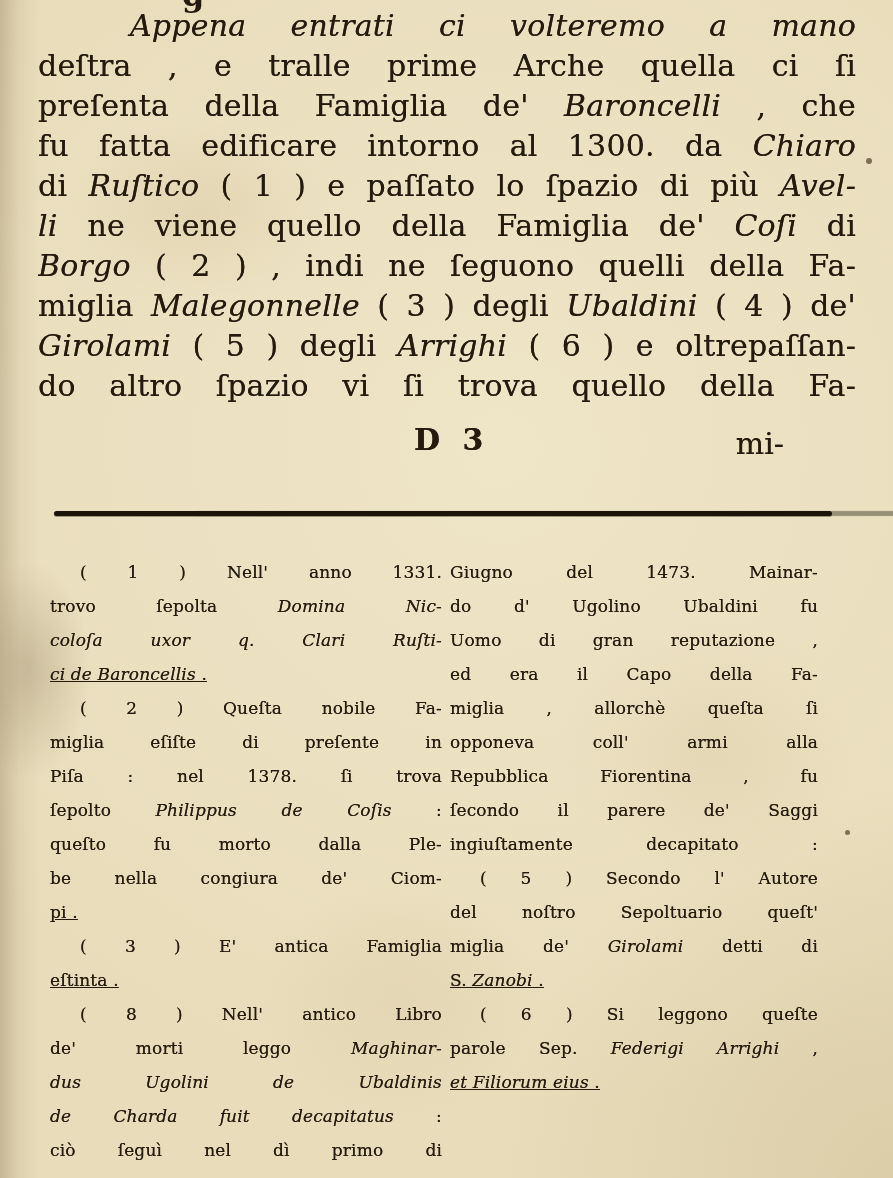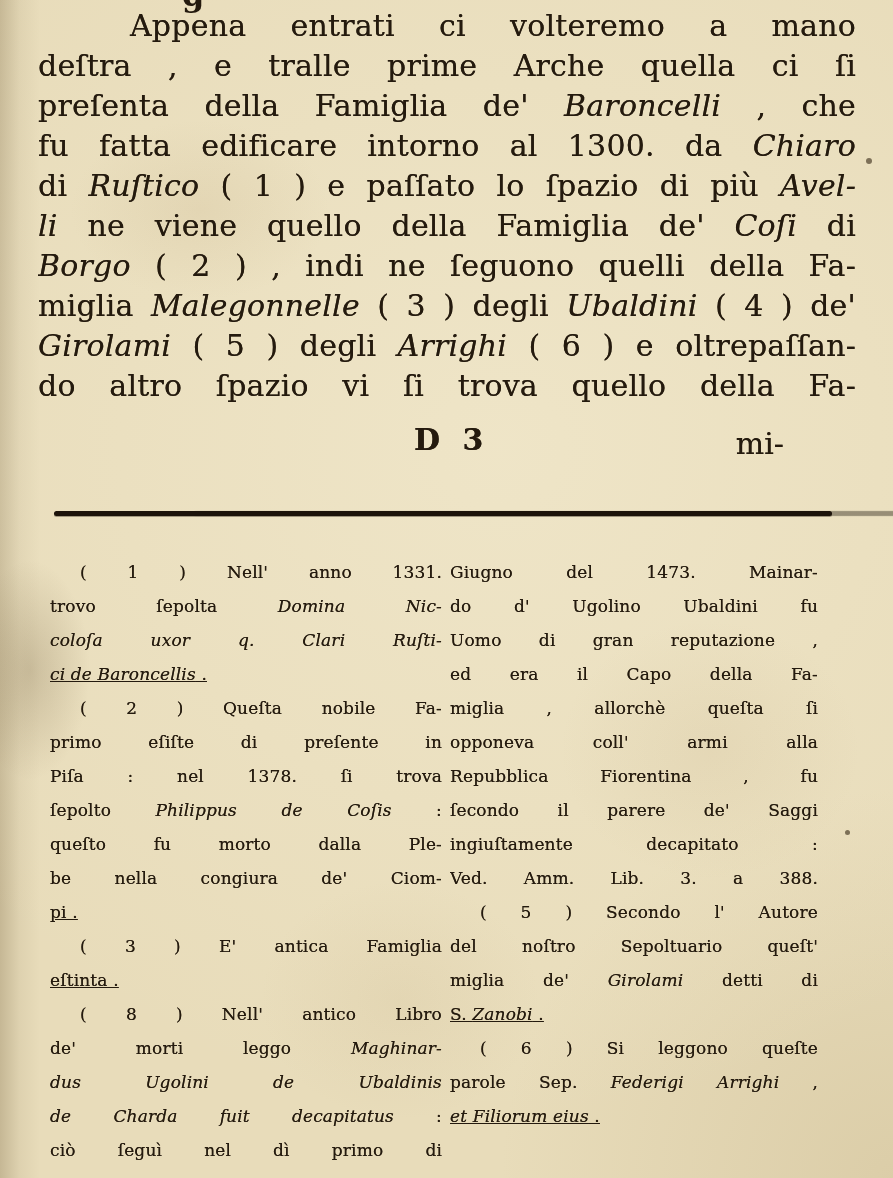--- a/index.html
+++ b/index.html
@@ -45,21 +45,21 @@
     letter-spacing: .2px;
     text-shadow: 0 0 .5px rgba(36,26,14,.8);
   }
   .tline {
     text-align: justify;
     text-align-last: justify;
     height: 40px; overflow: hidden;
     white-space: normal;
   }
   .tline.short { text-align-last: left; text-decoration: underline; }
-  .main-text .ind { padding-left: 92px; }
+  .main-text .ind { padding-left: 92px; font-style: italic; }
   .it { font-style: italic; }
 
   .sig-row {
     position: absolute; left: 38px; top: 422px; width: 818px; height: 42px;
     font-size: 30px; text-shadow: 0 0 .5px rgba(36,26,14,.8);
   }
   .signature { position: absolute; left: 376px; top: 0; letter-spacing: 6px; font-weight: bold; }
   .catchword { position: absolute; right: 72px; top: 4px; }
 
   .rule {
@@ -110,21 +110,21 @@
   </div>
 
   <div class="rule"></div>
 
   <div class="fn fn-left">
       <div class="tline ind"><span>( 1 ) Nell' anno 1331.</span></div>
       <div class="tline"><span>trovo ſepolta </span><span class="it">Domina Nic-</span></div>
       <div class="tline"><span class="it">coloſa uxor q. Clari Ruſti-</span></div>
       <div class="tline short"><span class="it">ci de Baroncellis</span><span> .</span></div>
       <div class="tline ind"><span>( 2 ) Queſta nobile Fa-</span></div>
-      <div class="tline"><span>primo eſiſte di preſente in</span></div>
+      <div class="tline"><span>miglia eſiſte di preſente in</span></div>
       <div class="tline"><span>Piſa : nel 1378. ſi trova</span></div>
       <div class="tline"><span>ſepolto </span><span class="it">Philippus de Coſis</span><span> :</span></div>
       <div class="tline"><span>queſto fu morto dalla Ple-</span></div>
       <div class="tline"><span>be nella congiura de' Ciom-</span></div>
       <div class="tline short"><span>pi .</span></div>
       <div class="tline ind"><span>( 3 ) E' antica Famiglia</span></div>
       <div class="tline short"><span>eſtinta .</span></div>
       <div class="tline ind"><span>( 8 ) Nell' antico Libro</span></div>
       <div class="tline"><span>de' morti leggo </span><span class="it">Maghinar-</span></div>
       <div class="tline"><span class="it">dus Ugolini de Ubaldinis</span></div>
@@ -135,21 +135,20 @@
   <div class="fn fn-right">
       <div class="tline"><span>Giugno del 1473. Mainar-</span></div>
       <div class="tline"><span>do d' Ugolino Ubaldini fu</span></div>
       <div class="tline"><span>Uomo di gran reputazione ,</span></div>
       <div class="tline"><span>ed era il Capo della Fa-</span></div>
       <div class="tline"><span>miglia , allorchè queſta ſi</span></div>
       <div class="tline"><span>opponeva coll' armi alla</span></div>
       <div class="tline"><span>Repubblica Fiorentina , fu</span></div>
       <div class="tline"><span>ſecondo il parere de' Saggi</span></div>
       <div class="tline"><span>ingiuſtamente decapitato :</span></div>
-      <div class="tline"><span>Ved. Amm. Lib. 3. a 388.</span></div>
       <div class="tline ind"><span>( 5 ) Secondo l' Autore</span></div>
       <div class="tline"><span>del noſtro Sepoltuario queſt'</span></div>
       <div class="tline"><span>miglia de' </span><span class="it">Girolami</span><span> detti di</span></div>
       <div class="tline short"><span>S. </span><span class="it">Zanobi</span><span> .</span></div>
       <div class="tline ind"><span>( 6 ) Si leggono queſte</span></div>
       <div class="tline"><span>parole Sep. </span><span class="it">Federigi Arrighi</span><span> ,</span></div>
       <div class="tline short"><span class="it">et Filiorum eius</span><span> .</span></div>
     </div>
 
   <div class="speck s1"></div>

